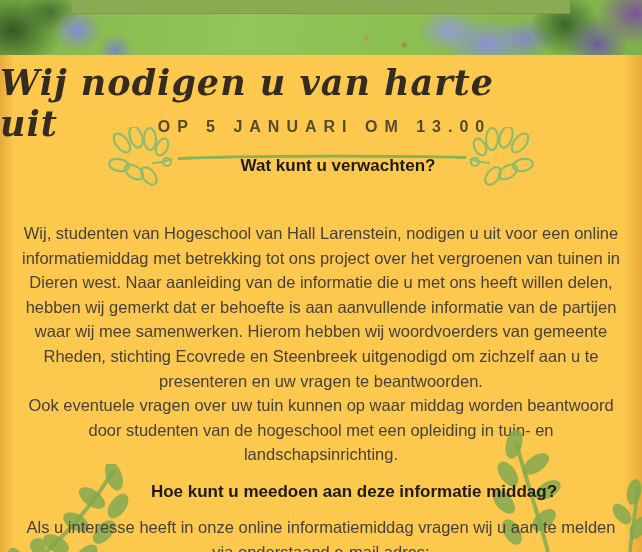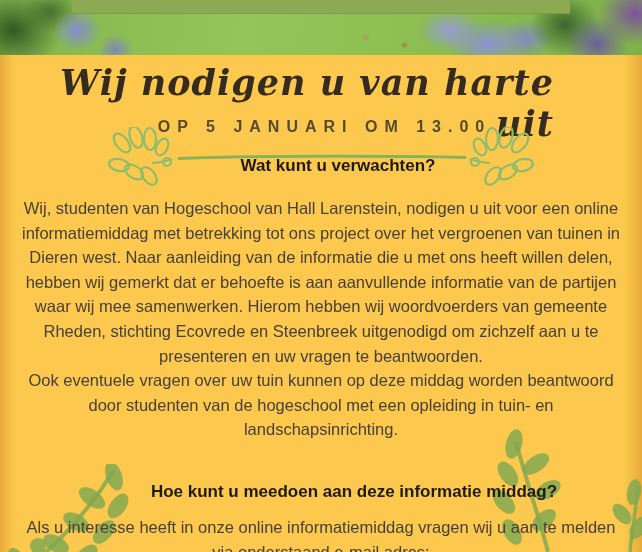--- a/index.html
+++ b/index.html
@@ -36,41 +36,41 @@
       radial-gradient(ellipse 40px 30px at 8% 20%, rgba(62,104,44,.85), rgba(62,104,44,0) 72%),
       
       linear-gradient(100deg,#83b54c 0%,#94c558 38%,#8dbf51 62%,#7fb14a 100%);
   }
   .photo-bar{
     position:absolute;left:72px;top:0;width:498px;height:13px;
     background:#8caa54;border-bottom:1px solid #7d9a46;
   }
   
   .title{
-    position:absolute;left:0;top:62px;width:554px;text-align:right;
+    position:absolute;left:0;top:62px;width:554px;text-align:left;
     font-family:"DejaVu Serif","Liberation Serif",serif;font-style:italic;
     font-size:35px;font-weight:600;color:#352b1e;letter-spacing:1px;
   }
   .subtitle{
     position:absolute;left:0;top:118px;width:642px;text-align:center;
     font-size:16px;font-weight:bold;color:#554b2c;
     letter-spacing:7px;text-indent:7px;
   }
   .heading{
     position:absolute;left:0;width:642px;text-align:center;
     font-size:17px;font-weight:bold;color:#1e1b15;
   }
   .heading-expect{top:156px;padding-left:17px;}
   .heading-participate{top:482px;margin-left:33px;}
   .bodytext{
     position:absolute;left:14px;width:614px;text-align:center;
     font-size:16.5px;line-height:24.6px;color:#46413a;
   }
   .bodytext p{margin:0;}
-  .para-expect{top:196px;}
+  .para-expect{top:221px;}
   .para-participate{top:515px;}
   
   .sprig{position:absolute;top:127px;width:74px;height:64px;}
   .sprig-left{left:106px;}
   .sprig-right{left:462px;transform:scaleX(-1);}
   .brushline{position:absolute;left:177px;top:153px;width:290px;height:8px;}
   .corner-leaves{position:absolute;}
   .corner-left{left:4px;top:464px;width:170px;height:100px;}
   .corner-right{left:452px;top:428px;width:190px;height:124px;}
 </style>
@@ -113,21 +113,21 @@
     </g>
   </svg>
   <svg class="brushline" viewBox="0 0 290 8" preserveAspectRatio="none">
     <path d="M2 5.5 C 75 2.5, 215 2.5, 288 4.5" fill="none" stroke="#86b259" stroke-width="2.8" stroke-linecap="round"></path>
     <path d="M40 4.6 C 110 3.2, 190 3.2, 250 4.2" fill="none" stroke="#86b259" stroke-width="1.6" stroke-linecap="round"></path>
   </svg>
 
   <div class="heading heading-expect">Wat kunt u verwachten?</div>
   <div class="bodytext para-expect">
     <p>Wij, studenten van Hogeschool van Hall Larenstein, nodigen u uit voor een online informatiemiddag met betrekking tot ons project over het vergroenen van tuinen in Dieren west. Naar aanleiding van de informatie die u met ons heeft willen delen, hebben wij gemerkt dat er behoefte is aan aanvullende informatie van de partijen waar wij mee samenwerken. Hierom hebben wij woordvoerders van gemeente Rheden, stichting Ecovrede en Steenbreek uitgenodigd om zichzelf aan u te presenteren en uw vragen te beantwoorden.</p>
-    <p>Ook eventuele vragen over uw tuin kunnen op deze middag worden beantwoord door studenten van de hogeschool met een opleiding in tuin- en landschapsinrichting.</p>
+    <p>Ook eventuele vragen over uw tuin kunnen op waar middag worden beantwoord door studenten van de hogeschool met een opleiding in tuin- en landschapsinrichting.</p>
   </div>
 
   <svg class="corner-leaves corner-left" viewBox="0 0 170 100">
     <g fill="#7fa851" fill-opacity="0.82" stroke="none">
       <ellipse cx="110" cy="12" rx="8" ry="15" transform="rotate(-18 110 12)"></ellipse>
       <ellipse cx="88" cy="34" rx="8" ry="15" transform="rotate(-55 88 34)"></ellipse>
       <ellipse cx="114" cy="42" rx="8" ry="14" transform="rotate(35 114 42)"></ellipse>
       <ellipse cx="72" cy="58" rx="8" ry="14" transform="rotate(-60 72 58)"></ellipse>
       <ellipse cx="100" cy="68" rx="8" ry="14" transform="rotate(42 100 68)"></ellipse>
       <ellipse cx="52" cy="80" rx="8" ry="14" transform="rotate(-62 52 80)"></ellipse>

